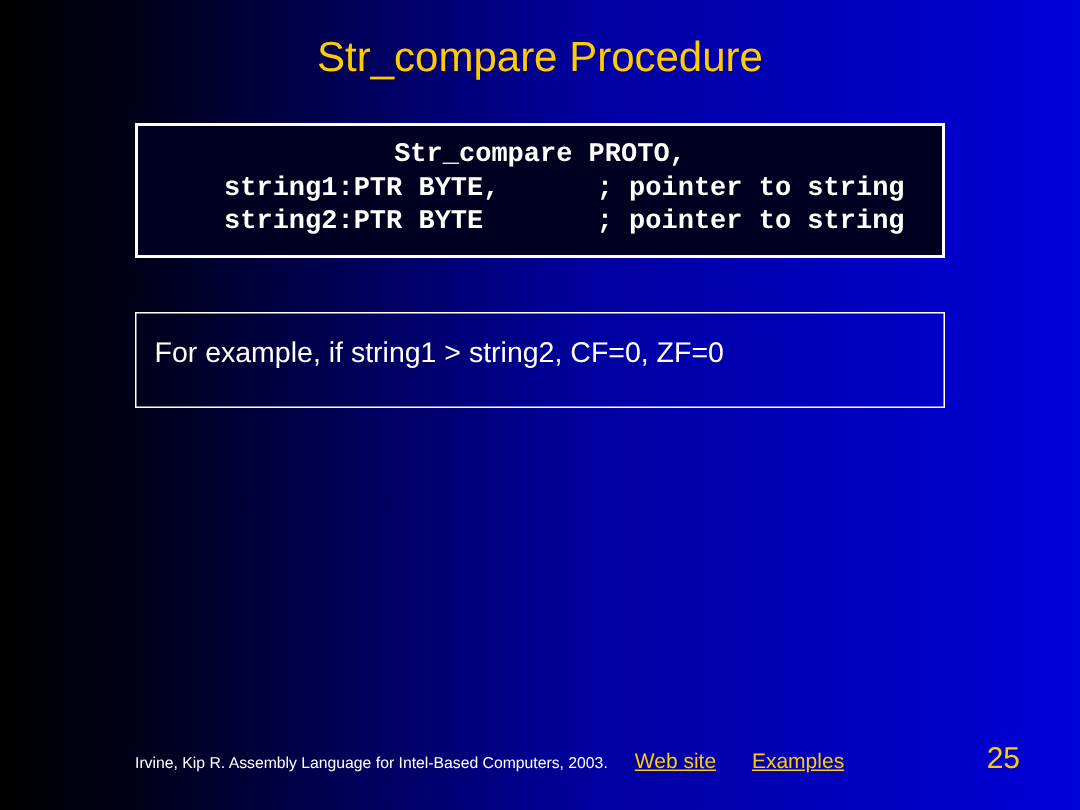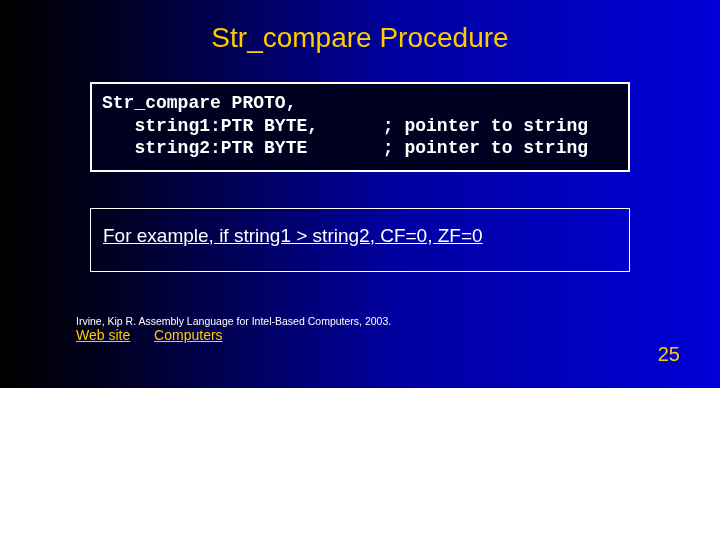--- a/index.html
+++ b/index.html
@@ -5,21 +5,21 @@
   html, body {
     margin: 0;
     padding: 0;
     width: 720px;
     height: 540px;
     overflow: hidden;
     font-family: Arial, Helvetica, sans-serif;
   }
   .slide {
     width: 720px;
-    height: 388px;
+    height: 540px;
     background: linear-gradient(to right, #000000 0%, #000020 15%, #0000a0 55%, #0000d8 100%);
     position: relative;
     box-sizing: border-box;
   }
   .title {
     text-align: center;
     color: #ffcc00;
     font-size: 28px;
     font-weight: normal;
     padding-top: 22px;
@@ -50,40 +50,40 @@
     margin: 14px 90px 0 90px;
     border: 2px solid #ffffff;
     background: #000020;
     padding: 8px 10px 10px 10px;
     font-family: "Courier New", Courier, monospace;
     font-size: 18px;
     color: #ffffff;
     white-space: pre;
     line-height: 1.25;
     font-weight: bold;
+    text-align: center;
   }
   .examplebox {
     margin: 36px 90px 0 90px;
     border: 1.5px solid #ffffff;
     padding: 10px 12px 12px 12px;
     color: #ffffff;
     font-size: 19px;
     line-height: 1.6;
   }
-  .examplebox .row { margin: 2px 0 8px 0; text-decoration: underline; }
+  .examplebox .row { margin: 2px 0 8px 0; }
   .footer {
     position: absolute;
     left: 0;
     right: 0;
     bottom: 22px;
     display: flex;
     align-items: baseline;
-    padding: 0 40px 0 58px;
+    padding: 0 40px 0 90px;
     box-sizing: border-box;
-    flex-direction: column;
   }
   .cite {
     color: #ffffff;
     font-size: 10.5px;
     flex: 0 0 auto;
   }
   .links {
     margin-left: 18px;
     font-size: 14px;
     flex: 1 1 auto;
@@ -115,18 +115,18 @@
    string2:PTR BYTE       ; pointer to string</div>
 
   <div class="examplebox">
     <div class="row">For example, if string1 &gt; string2, CF=0, ZF=0</div>
   </div>
 
   <div class="footer">
     <span class="cite">Irvine, Kip R. Assembly Language for Intel-Based Computers, 2003.</span>
     <span class="links">
       <a>Web site</a>
-      <a>Computers</a>
+      <a>Examples</a>
     </span>
     <span class="pagenum">25</span>
   </div>
 
 </div>
 
 </body></html>

